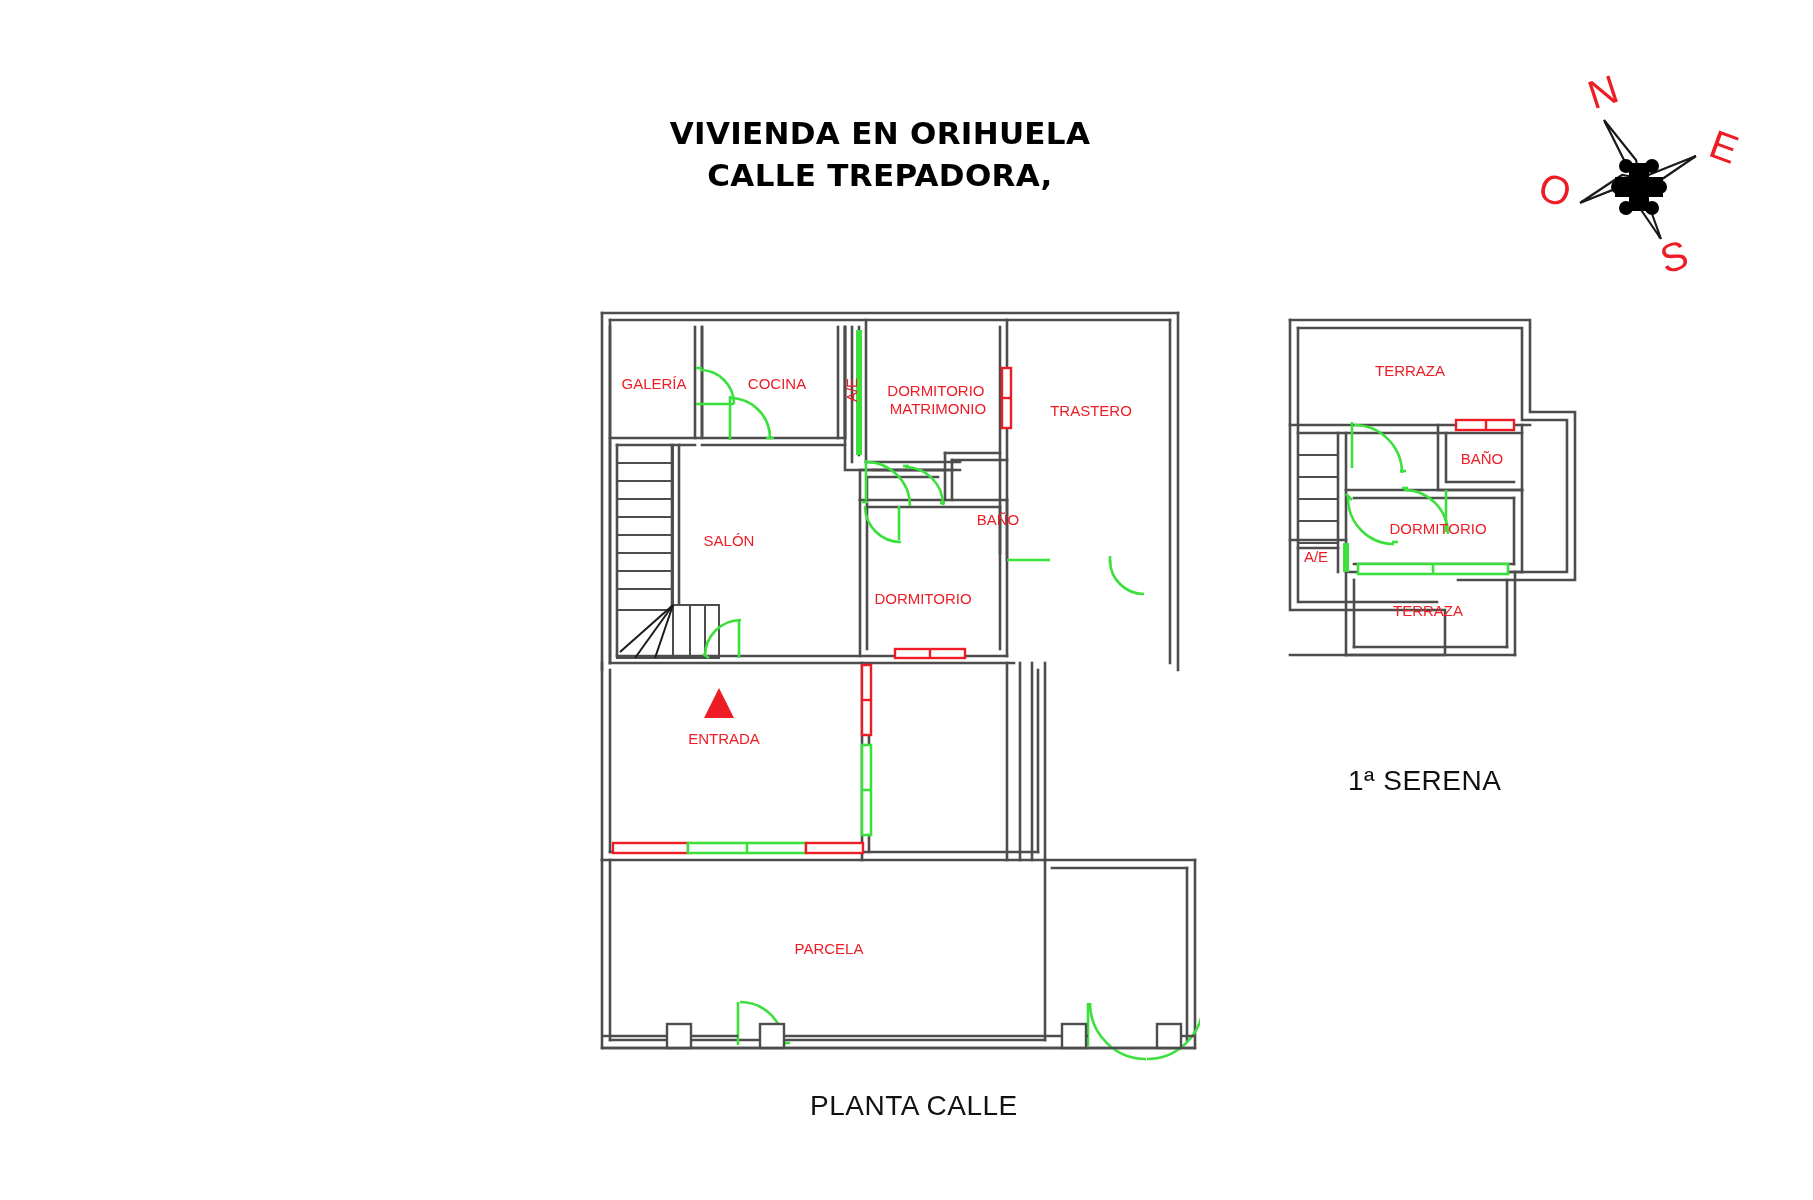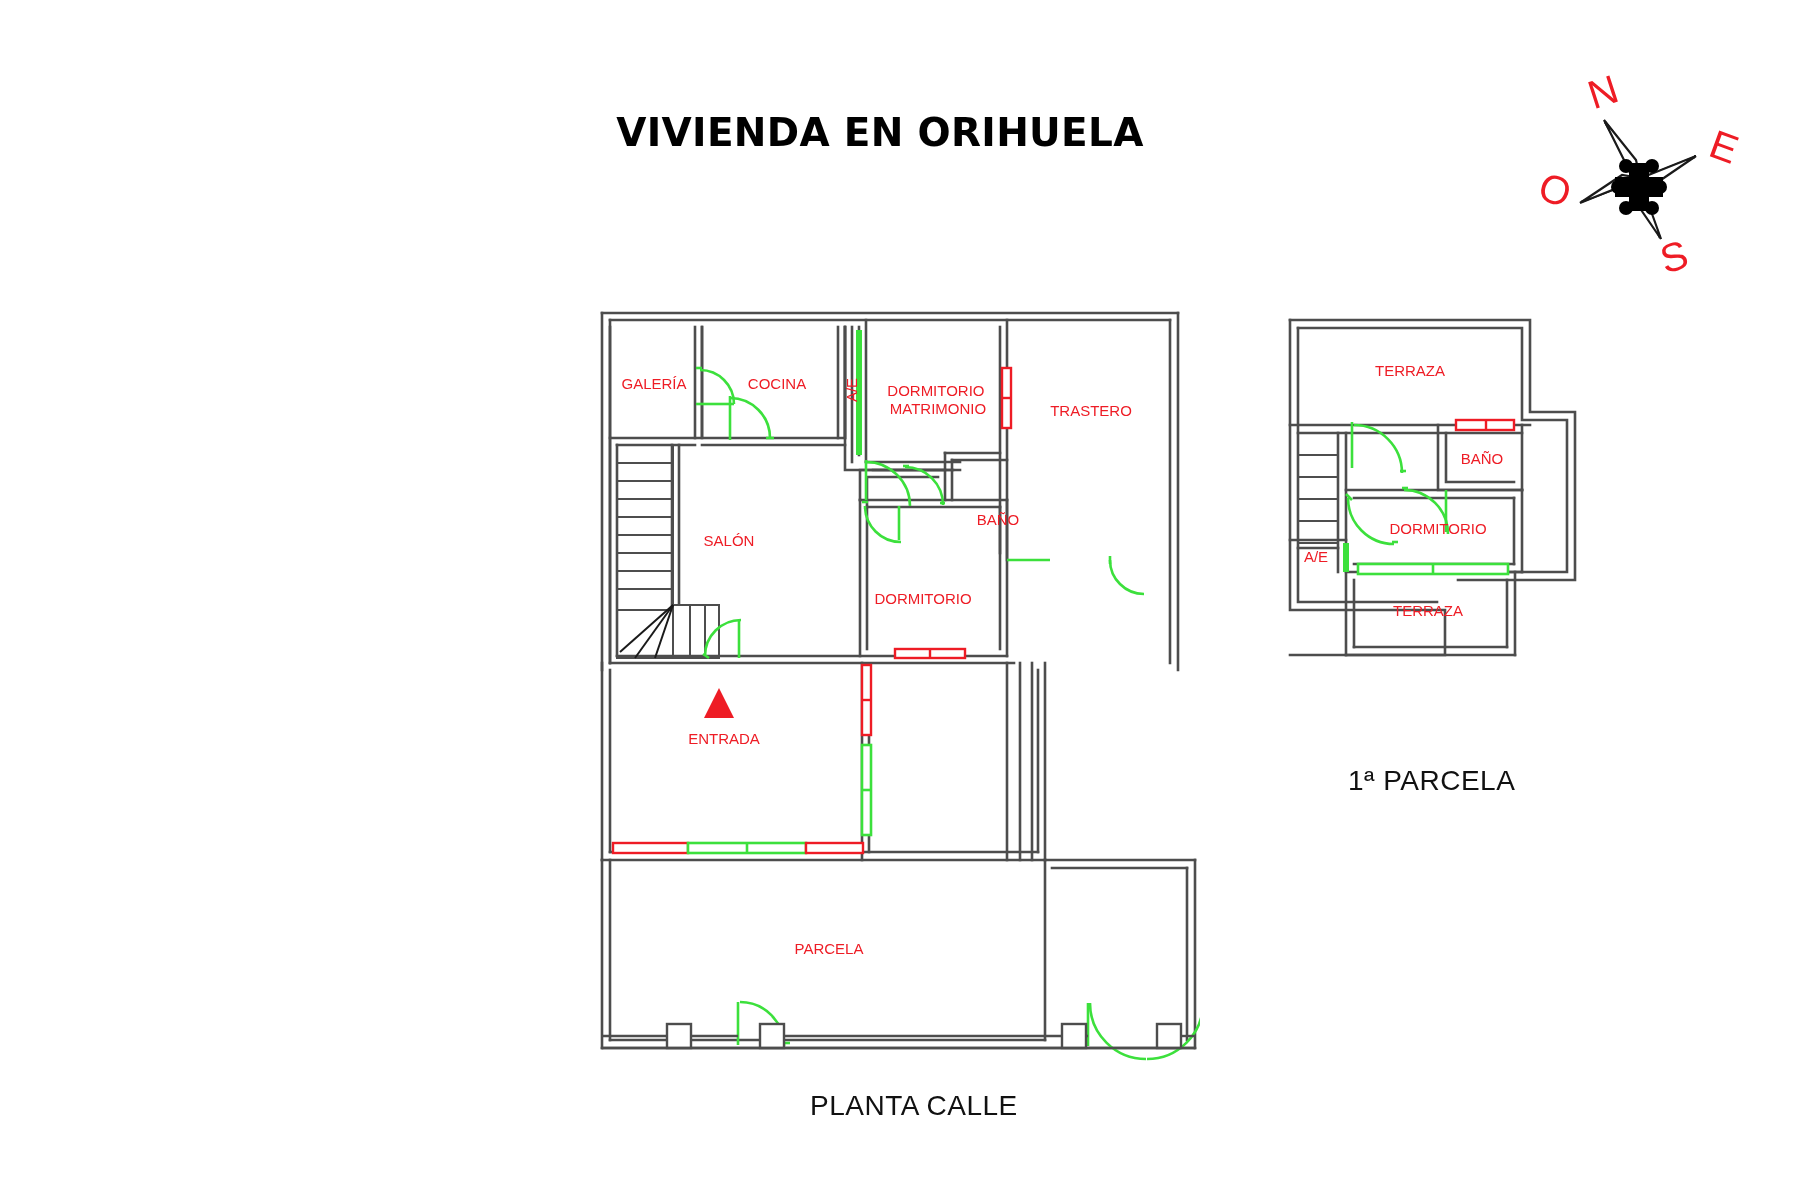--- a/index.html
+++ b/index.html
@@ -25,21 +25,21 @@
   .title-block {
     position: absolute;
     left: 520px;
     top: 112px;
     width: 720px;
     text-align: center;
   }
   .title-line {
     font-family: "DejaVu Sans", sans-serif;
     font-weight: bold;
-    font-size: 39px;
+    font-size: 31px;
     color: #000000;
     line-height: 42px;
     letter-spacing: 0.3px;
     white-space: nowrap;
   }
   .floor-caption {
     position: absolute;
     font-family: "Liberation Sans", sans-serif;
     font-size: 28px;
     color: #111111;
@@ -65,20 +65,21 @@
     dominant-baseline: middle;
   }
 </style>
 </head>
 <body>
 
 <div id="sheet">
 
   <div class="title-block">
     <div class="title-line">VIVIENDA EN ORIHUELA</div>
+    <div class="title-line">CALLE TREPADORA,</div>
   </div>
 
   <svg style="position:absolute; left:1520px; top:60px;" width="240" height="230" viewBox="0 0 240 230">
 
     <g stroke="#1a1a1a" stroke-width="2.2" fill="#ffffff">
       <path d="M 118 120 L 85 62 L 113 98 Z"></path>
       <path d="M 118 120 L 85 62 L 113 98 Z" fill="#ffffff"></path>
       <path d="M 115 122 L 84 60 L 116 100 L 120 118 Z"></path>
       <path d="M 122 118 L 175 97 L 131 115 Z"></path>
       <path d="M 121 118 L 176 96 L 135 124 L 124 122 Z"></path>
@@ -360,15 +361,15 @@
     </g>
 
     <text class="room-label" x="180" y="72">TERRAZA</text>
     <text class="room-label" x="252" y="160">BAÑO</text>
     <text class="room-label" x="208" y="230">DORMITORIO</text>
     <text class="room-label" x="86" y="258">A/E</text>
     <text class="room-label" x="198" y="312">TERRAZA</text>
   </svg>
 
   <div class="floor-caption" id="caption-pb">PLANTA CALLE</div>
-  <div class="floor-caption" id="caption-p1">1ª PARCELA</div>
+  <div class="floor-caption" id="caption-p1">1ª SERENA</div>
 
 </div>
 
 </body></html>

